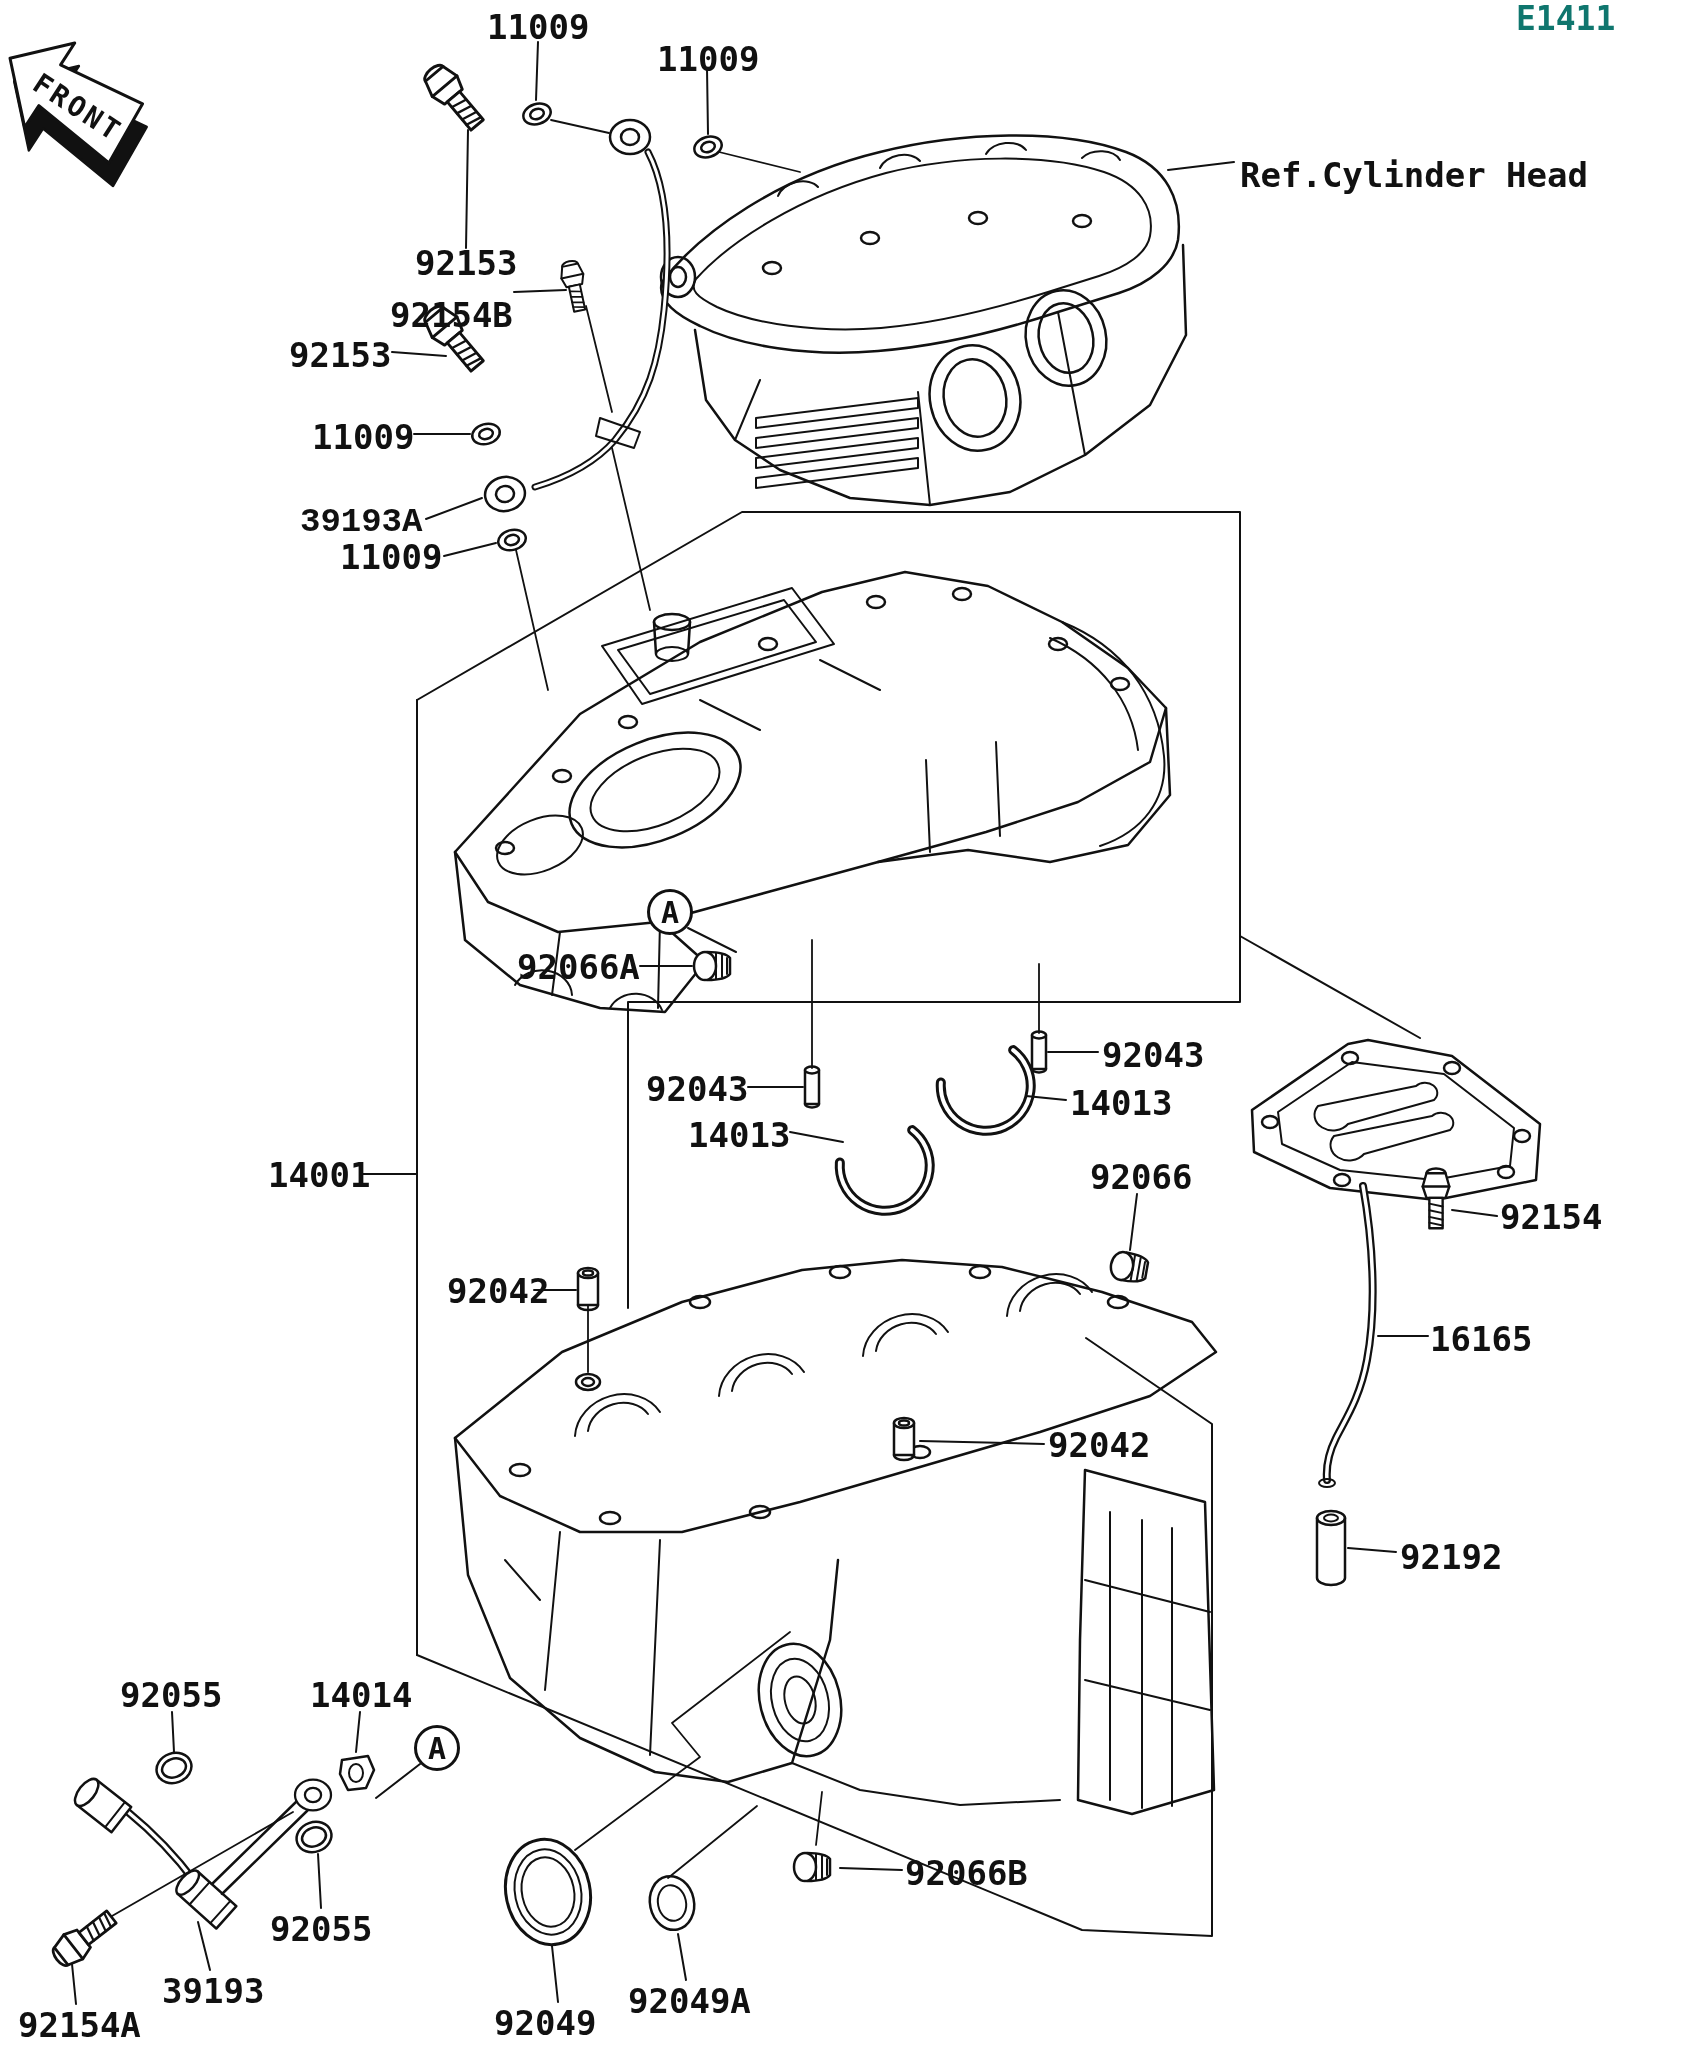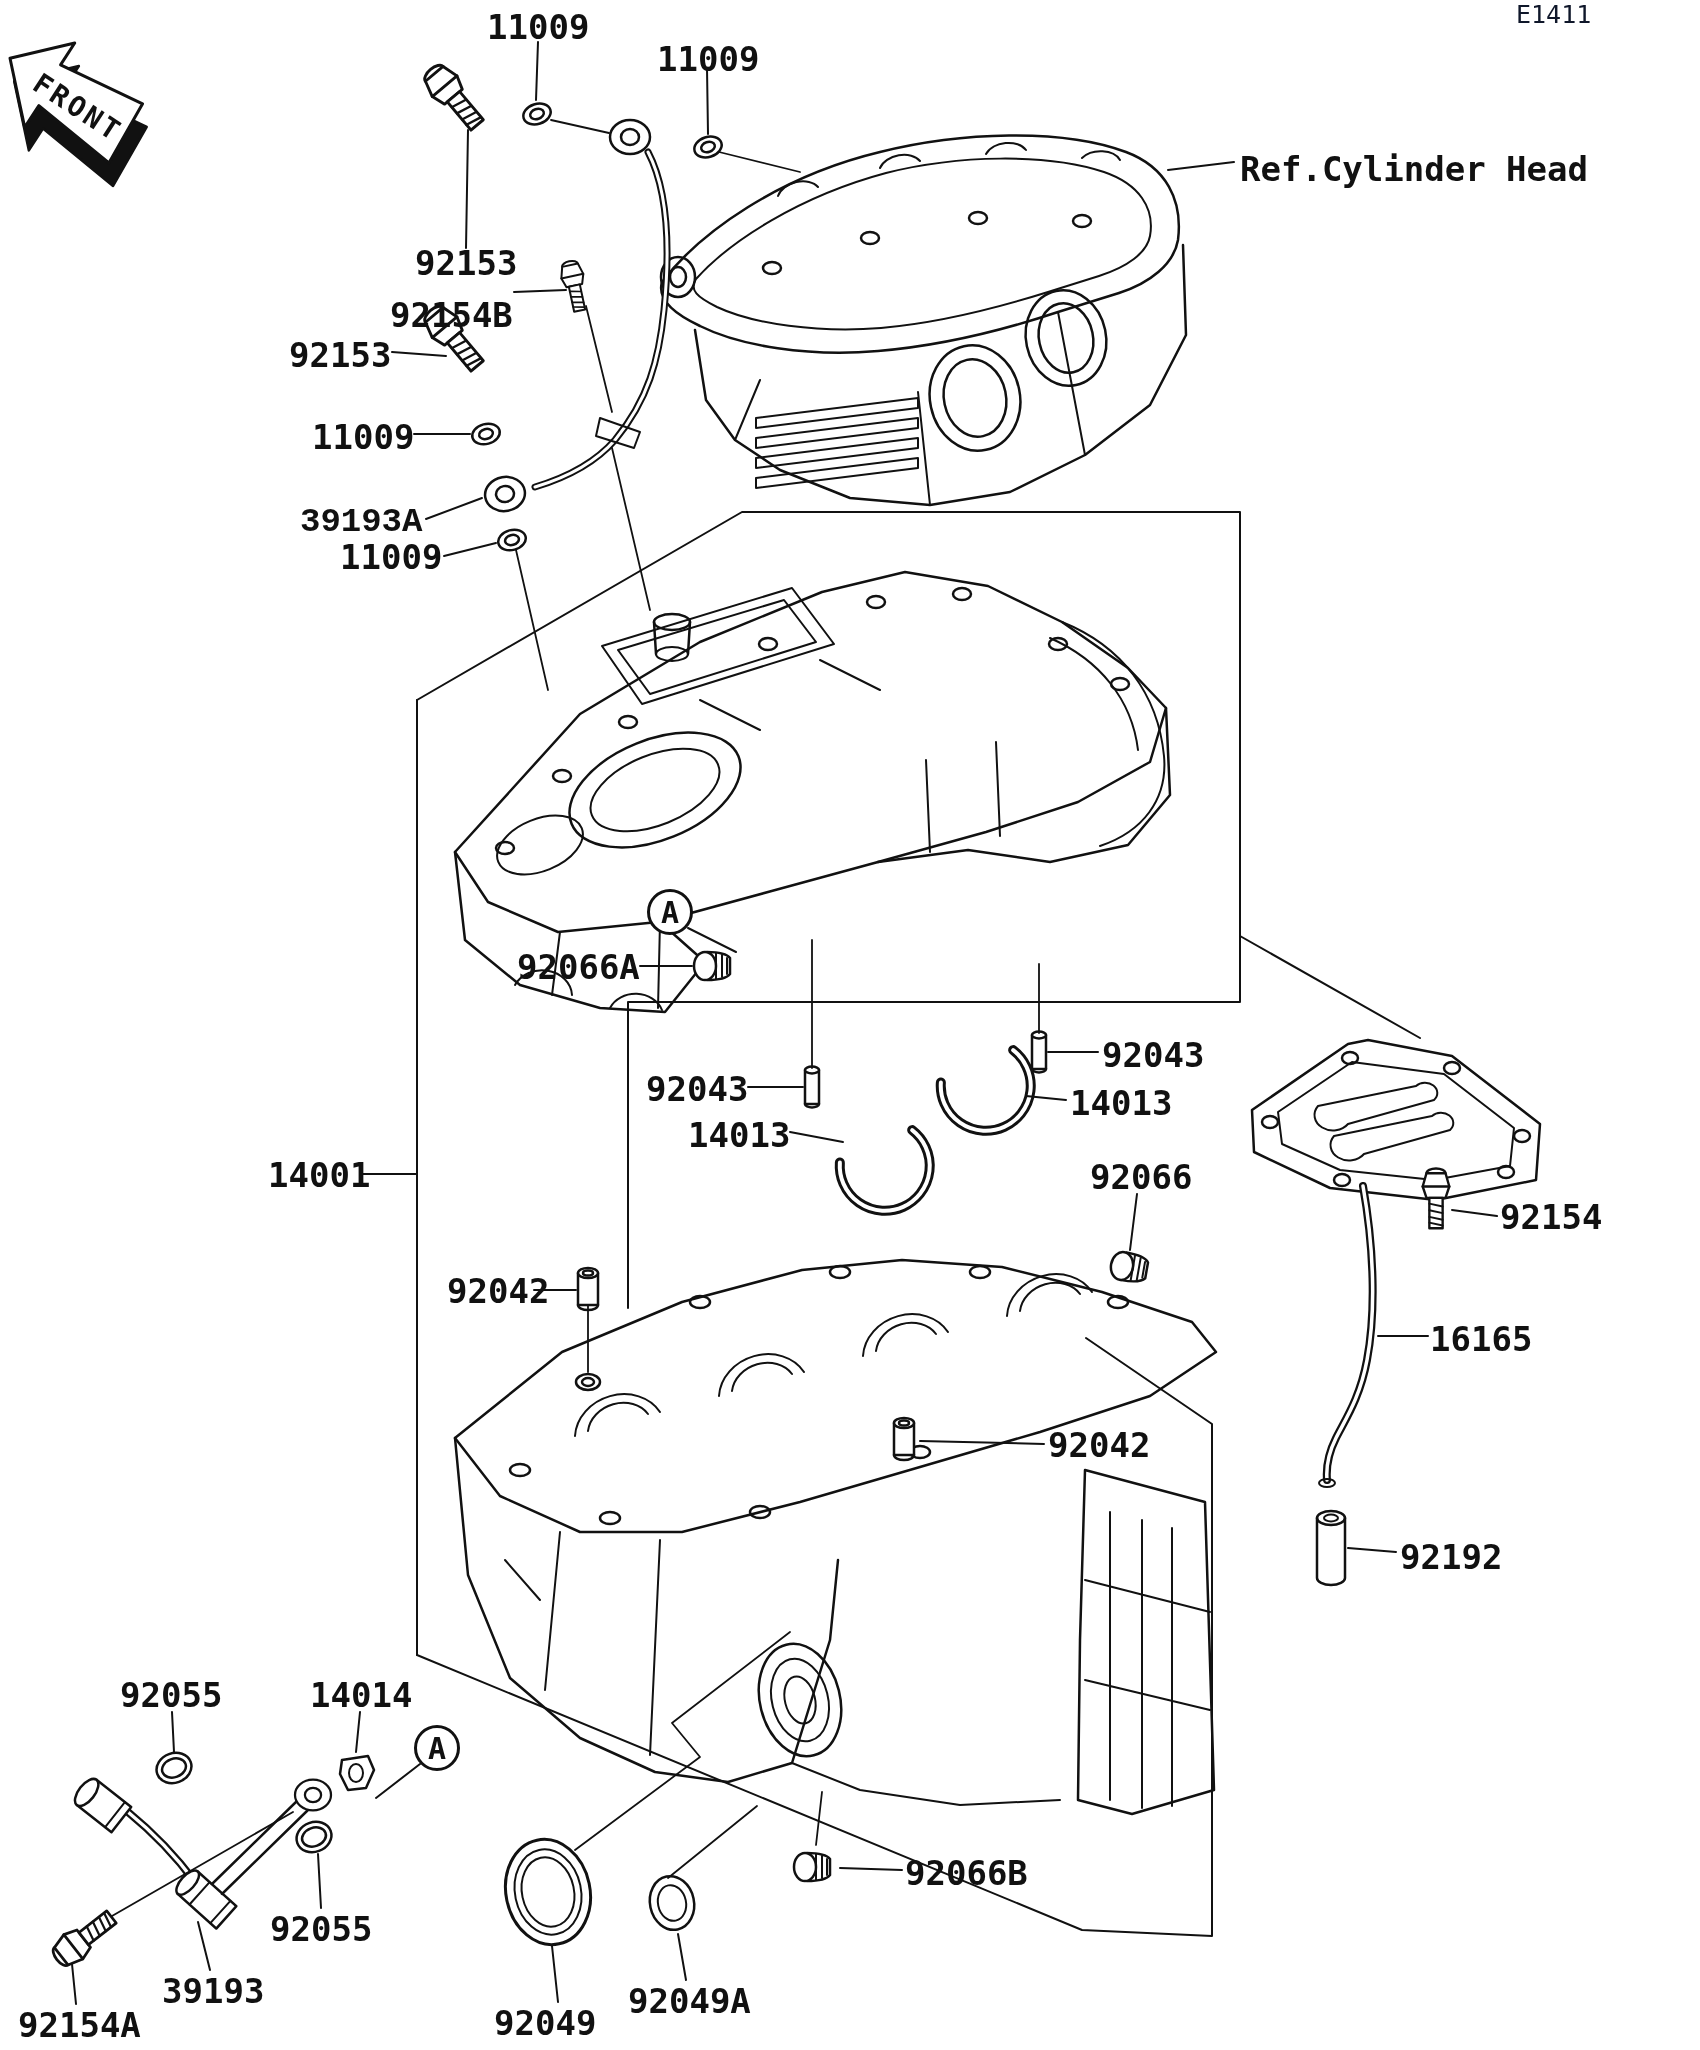--- a/index.html
+++ b/index.html
@@ -7,21 +7,21 @@
     position:relative;width:1700px;height:2050px;background:#fff;
     font-family:"DejaVu Sans Mono","Liberation Mono",monospace;
     overflow:hidden;color:#111;
   }
   .stage svg{position:absolute;left:0;top:0;}
   .part-label{
     position:absolute;font-weight:700;font-size:34px;line-height:1;
     white-space:nowrap;letter-spacing:0;color:#111;
   }
   .drawing-code{
-    position:absolute;font-weight:400;font-size:25px;line-height:1;color:#0f172a;
+    position:absolute;font-weight:700;font-size:33px;line-height:1;color:#0f766e;
   }
   .callout-circle{
     position:absolute;width:46px;height:46px;border:3px solid #111;border-radius:50%;
     display:flex;align-items:center;justify-content:center;
     font-weight:700;font-size:30px;background:#fff;box-sizing:border-box;color:#111;
   }
   .front-text{
     position:absolute;font-weight:700;font-size:28px;letter-spacing:3px;color:#111;
     transform:rotate(33deg);transform-origin:left center;white-space:nowrap;
   }
@@ -284,21 +284,21 @@
 
   <div id="labels-layer">
       <div class="part-label" style="left: 487px; top: 10px;">11009</div>
       <div class="part-label" style="left: 657px; top: 42px;">11009</div>
       <div class="part-label" style="left: 415px; top: 246px;">92153</div>
       <div class="part-label" style="left: 390px; top: 276px; margin-top: 22px;">92154B</div>
       <div class="part-label" style="left: 289px; top: 338px;">92153</div>
       <div class="part-label" style="left: 312px; top: 420px;">11009</div>
       <div class="part-label" style="left: 300px; top: 505px; font-family: Liberation Mono, monospace;">39193A</div>
       <div class="part-label" style="left: 340px; top: 540px;">11009</div>
-      <div class="part-label" style="left: 1240px; top: 152px;">Ref.Cylinder Head</div>
+      <div class="part-label" style="left: 1240px; top: 158px;">Ref.Cylinder Head</div>
       <div class="part-label" style="left: 517px; top: 950px;">92066A</div>
       <div class="part-label" style="left: 646px; top: 1072px;">92043</div>
       <div class="part-label" style="left: 688px; top: 1118px;">14013</div>
       <div class="part-label" style="left: 1102px; top: 1038px;">92043</div>
       <div class="part-label" style="left: 1070px; top: 1086px;">14013</div>
       <div class="part-label" style="left: 268px; top: 1158px;">14001</div>
       <div class="part-label" style="left: 1090px; top: 1160px;">92066</div>
       <div class="part-label" style="left: 1500px; top: 1200px; text-align: right;">92154</div>
       <div class="part-label" style="left: 447px; top: 1274px;">92042</div>
       <div class="part-label" style="left: 1430px; top: 1322px; text-align: right;">16165</div>

